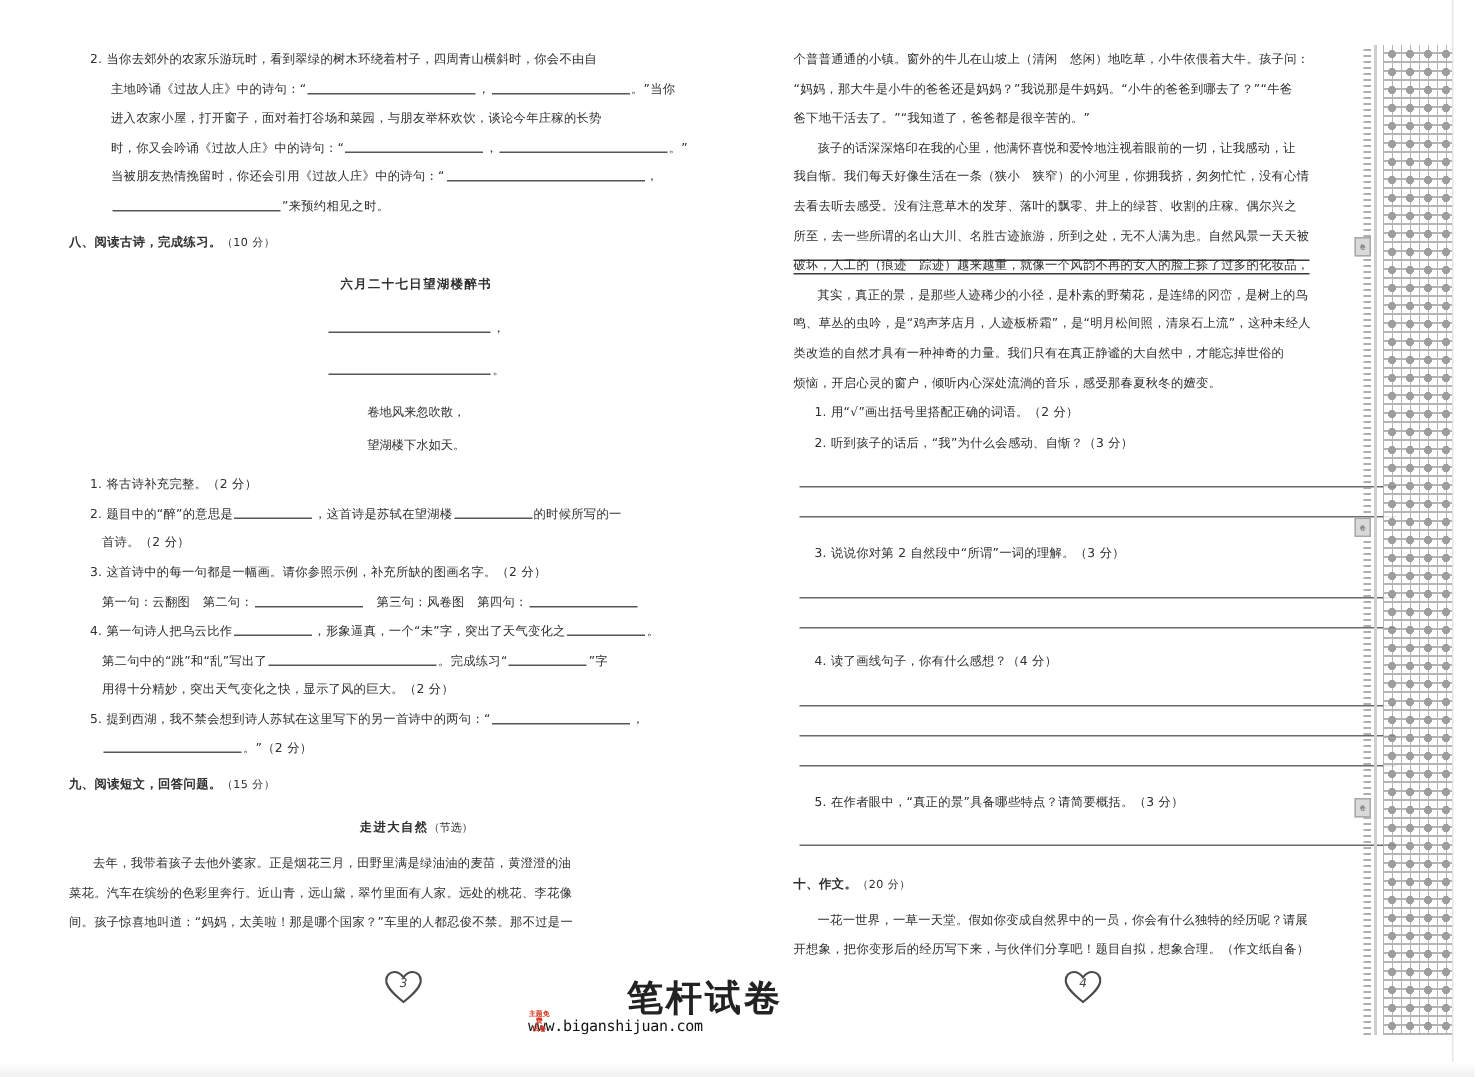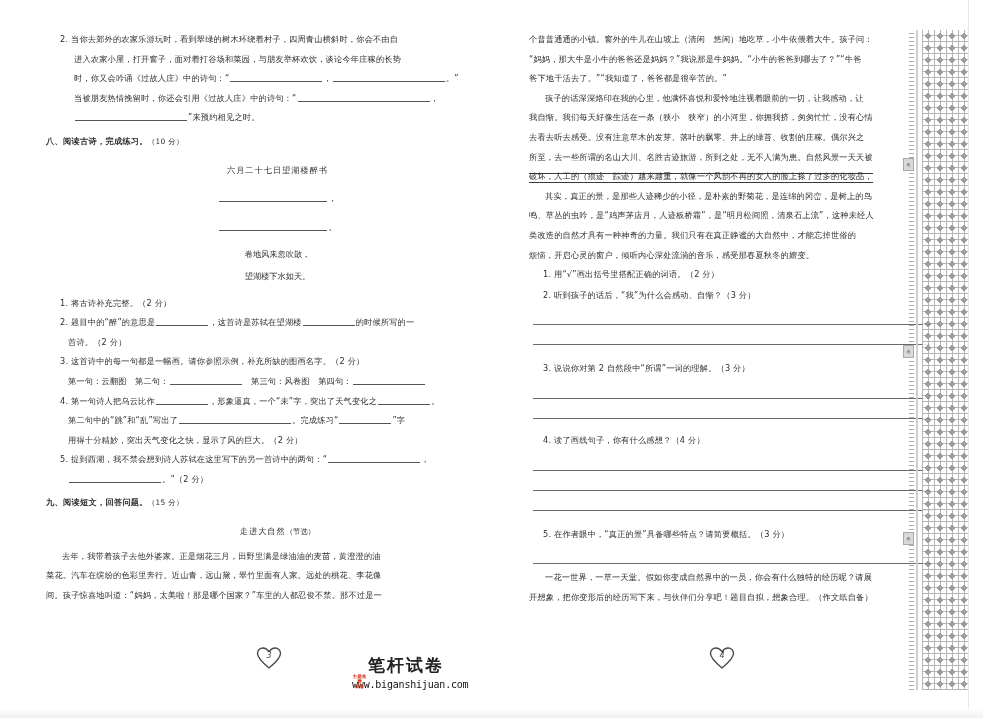--- a/index.html
+++ b/index.html
@@ -65,21 +65,21 @@
   }
   .rule-r{margin-left:4px;margin-right:8px;}
 
   
   .sect{
     font-weight:bold;
     letter-spacing:.3px;
   }
   .center{text-align:center;}
   .title-bold{
-    font-weight:normal;
+    font-weight:bold;
     letter-spacing:1px;
   }
   .small{font-size:7.4px;}
 
   
   .pagemark{
     position:absolute;
     width:26px;height:24px;
   }
   .pagemark svg{display:block;}
@@ -129,26 +129,27 @@
     text-align:center;line-height:11px;
   }
 
   
   .logo{
     position:absolute;
     left:352px;top:652px;
     width:170px;height:56px;
   }
   .logo-cn{
-    font-size:17px;
+    font-size:24px;
     font-weight:bold;
     color:#222;
     letter-spacing:2px;
     line-height:26px;
     padding-left:16px;
+    text-align:right;
   }
   .logo-url{
     font-family:"DejaVu Sans Mono","Liberation Mono",monospace;
     font-size:10px;
     color:#111;
     letter-spacing:-.2px;
     margin-top:1px;
   }
   .logo-badge{
     position:absolute;
@@ -175,20 +176,23 @@
 </head>
 <body>
 
 <div class="scan">
 
   <div class="page page-left">
     <div class="colbody">
 
       <div>
         <div class="ln ind1">2. 当你去郊外的农家乐游玩时，看到翠绿的树木环绕着村子，四周青山横斜时，你会不由自</div>
+        <div class="ln ind2">
+          <span>主地吟诵《过故人庄》中的诗句：“</span><span class="blank b-xl"></span>，<span class="blank b-l"></span><span>。”当你</span>
+        </div>
         <div class="ln ind2">进入农家小屋，打开窗子，面对着打谷场和菜园，与朋友举杯欢饮，谈论今年庄稼的长势</div>
         <div class="ln ind2">
           <span>时，你又会吟诵《过故人庄》中的诗句：“</span><span class="blank b-l"></span>，<span class="blank b-xl"></span><span>。”</span>
         </div>
         <div class="ln ind2">
           <span>当被朋友热情挽留时，你还会引用《过故人庄》中的诗句：“</span><span class="blank b-xxl"></span>，
         </div>
         <div class="ln ind2">
           <span class="blank b-xl"></span><span>”来预约相见之时。</span>
         </div>
@@ -295,20 +299,23 @@
 
         <div class="ln ind1" style="margin-top:12px;">4. 读了画线句子，你有什么感想？（4 分）</div>
         <div class="rule rule-r"></div>
         <div class="rule rule-r"></div>
         <div class="rule rule-r"></div>
 
         <div class="ln ind1" style="margin-top:14px;">5. 在作者眼中，“真正的景”具备哪些特点？请简要概括。（3 分）</div>
         <div class="rule rule-r"></div>
       </div>
 
+      <div class="ln sect" style="margin-top:16px;">
+        <span>十、作文。</span><span class="small" style="font-weight:normal">（20 分）</span>
+      </div>
       <div class="ln para" style="margin-top:4px;">一花一世界，一草一天堂。假如你变成自然界中的一员，你会有什么独特的经历呢？请展</div>
       <div class="ln">开想象，把你变形后的经历写下来，与伙伴们分享吧！题目自拟，想象合理。（作文纸自备）</div>
     </div>
 
     <div class="pagemark" style="left:180px;top:646px;">
       <svg width="26" height="24" viewBox="0 0 26 24" aria-hidden="true">
         <path d="M13 22 C5 15.5 1.5 11.5 1.5 7.6 C1.5 4.3 4 2 6.9 2 C9 2 11.2 3.1 13 5.6 C14.8 3.1 17 2 19.1 2 C22 2 24.5 4.3 24.5 7.6 C24.5 11.5 21 15.5 13 22 Z" fill="none" stroke="#4a4a4a" stroke-width="1.4"></path>
       </svg>
       <div class="pn">4</div>
     </div>

